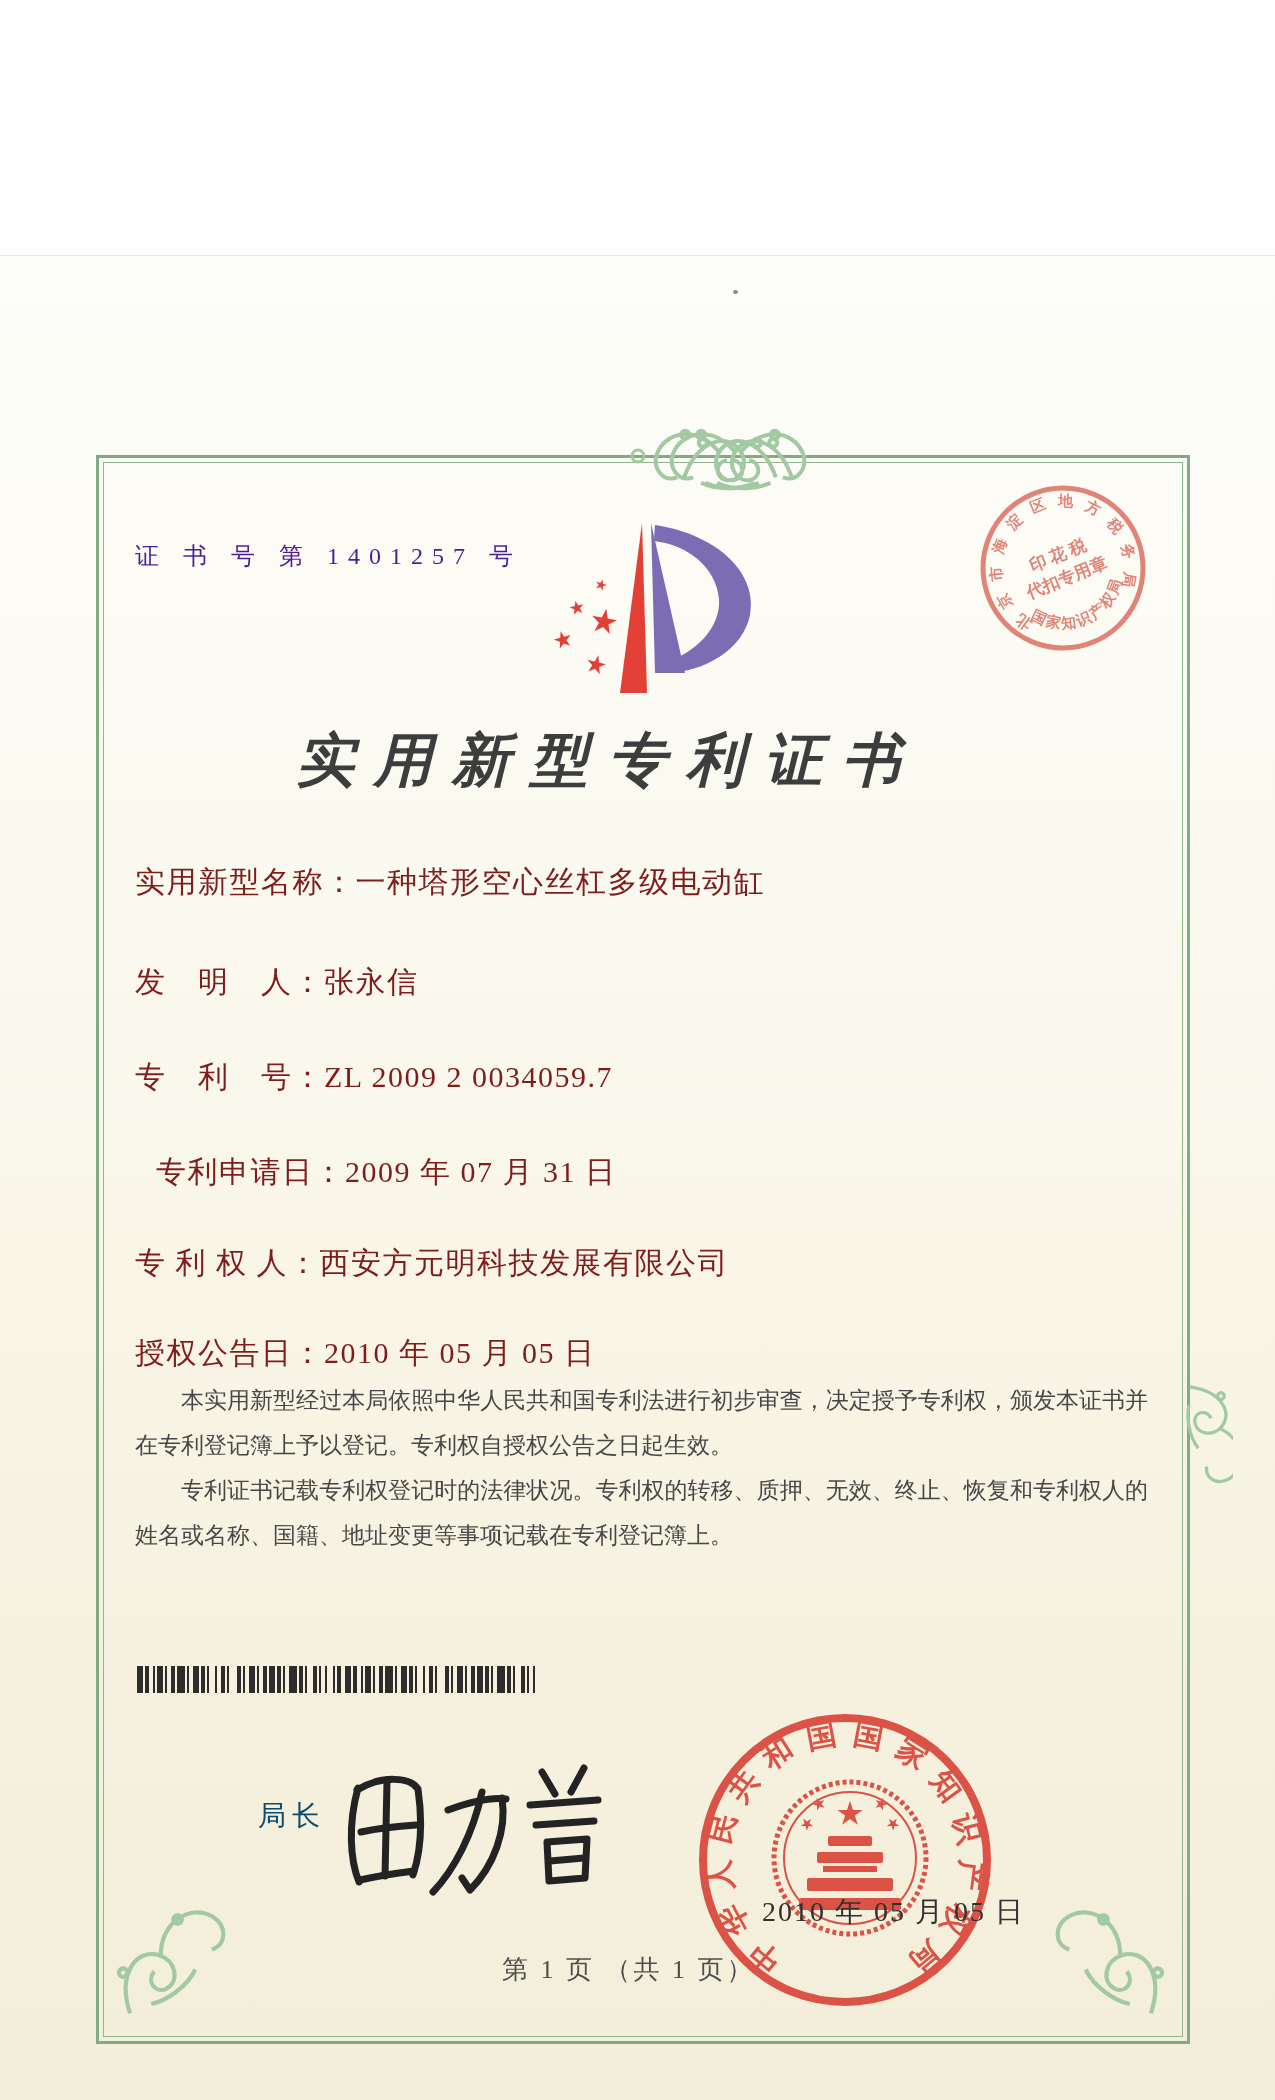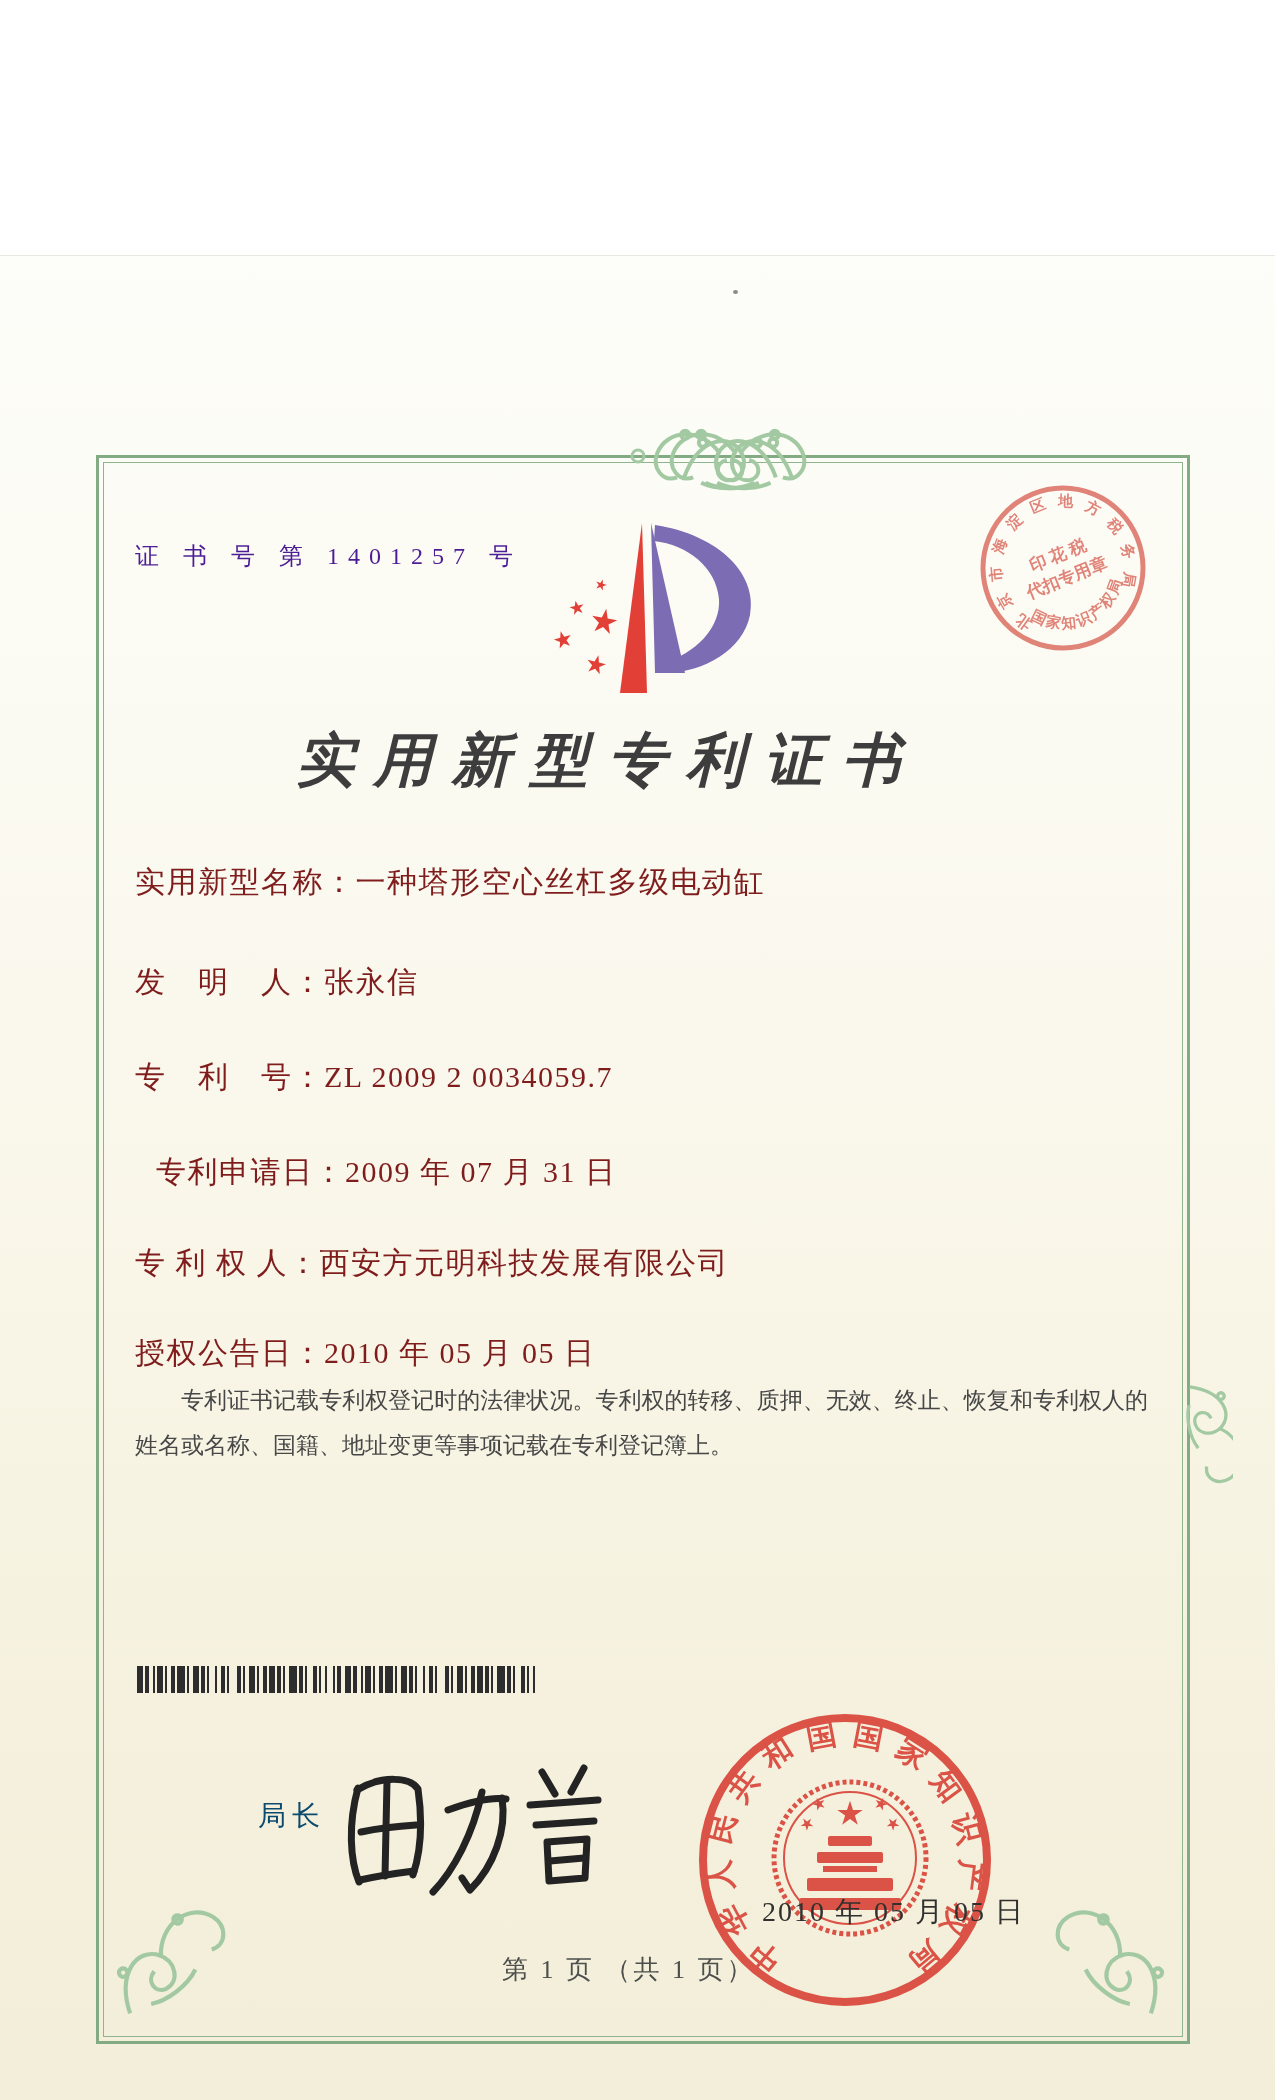--- a/index.html
+++ b/index.html
@@ -142,20 +142,21 @@
   <span>专利申请日：</span><span>2009 年 07 月 31 日</span>
 </div>
 <div class="abs field" style="left:135px;top:1243px;">
   <span>专 利 权 人：</span><span>西安方元明科技发展有限公司</span>
 </div>
 <div class="abs field" style="left:135px;top:1333px;text-align:right;">
   <span>授权公告日：</span><span>2010 年 05 月 05 日</span>
 </div>
 
 <div class="abs body-text" style="left:135px;top:1378px;width:1013px;">
+  <p>本实用新型经过本局依照中华人民共和国专利法进行初步审查，决定授予专利权，颁发本证书并在专利登记簿上予以登记。专利权自授权公告之日起生效。</p>
   <p>专利证书记载专利权登记时的法律状况。专利权的转移、质押、无效、终止、恢复和专利权人的姓名或名称、国籍、地址变更等事项记载在专利登记簿上。</p>
 </div>
 
 <svg class="abs" style="left:137px;top:1666px;" width="402" height="27">
     <rect x="0" y="0" width="6" height="27" fill="#2d2d2d"></rect>
     <rect x="8" y="0" width="4" height="27" fill="#2d2d2d"></rect>
     <rect x="16" y="0" width="2" height="27" fill="#2d2d2d"></rect>
     <rect x="20" y="0" width="6" height="27" fill="#2d2d2d"></rect>
     <rect x="28" y="0" width="2" height="27" fill="#2d2d2d"></rect>
     <rect x="34" y="0" width="4" height="27" fill="#2d2d2d"></rect>

